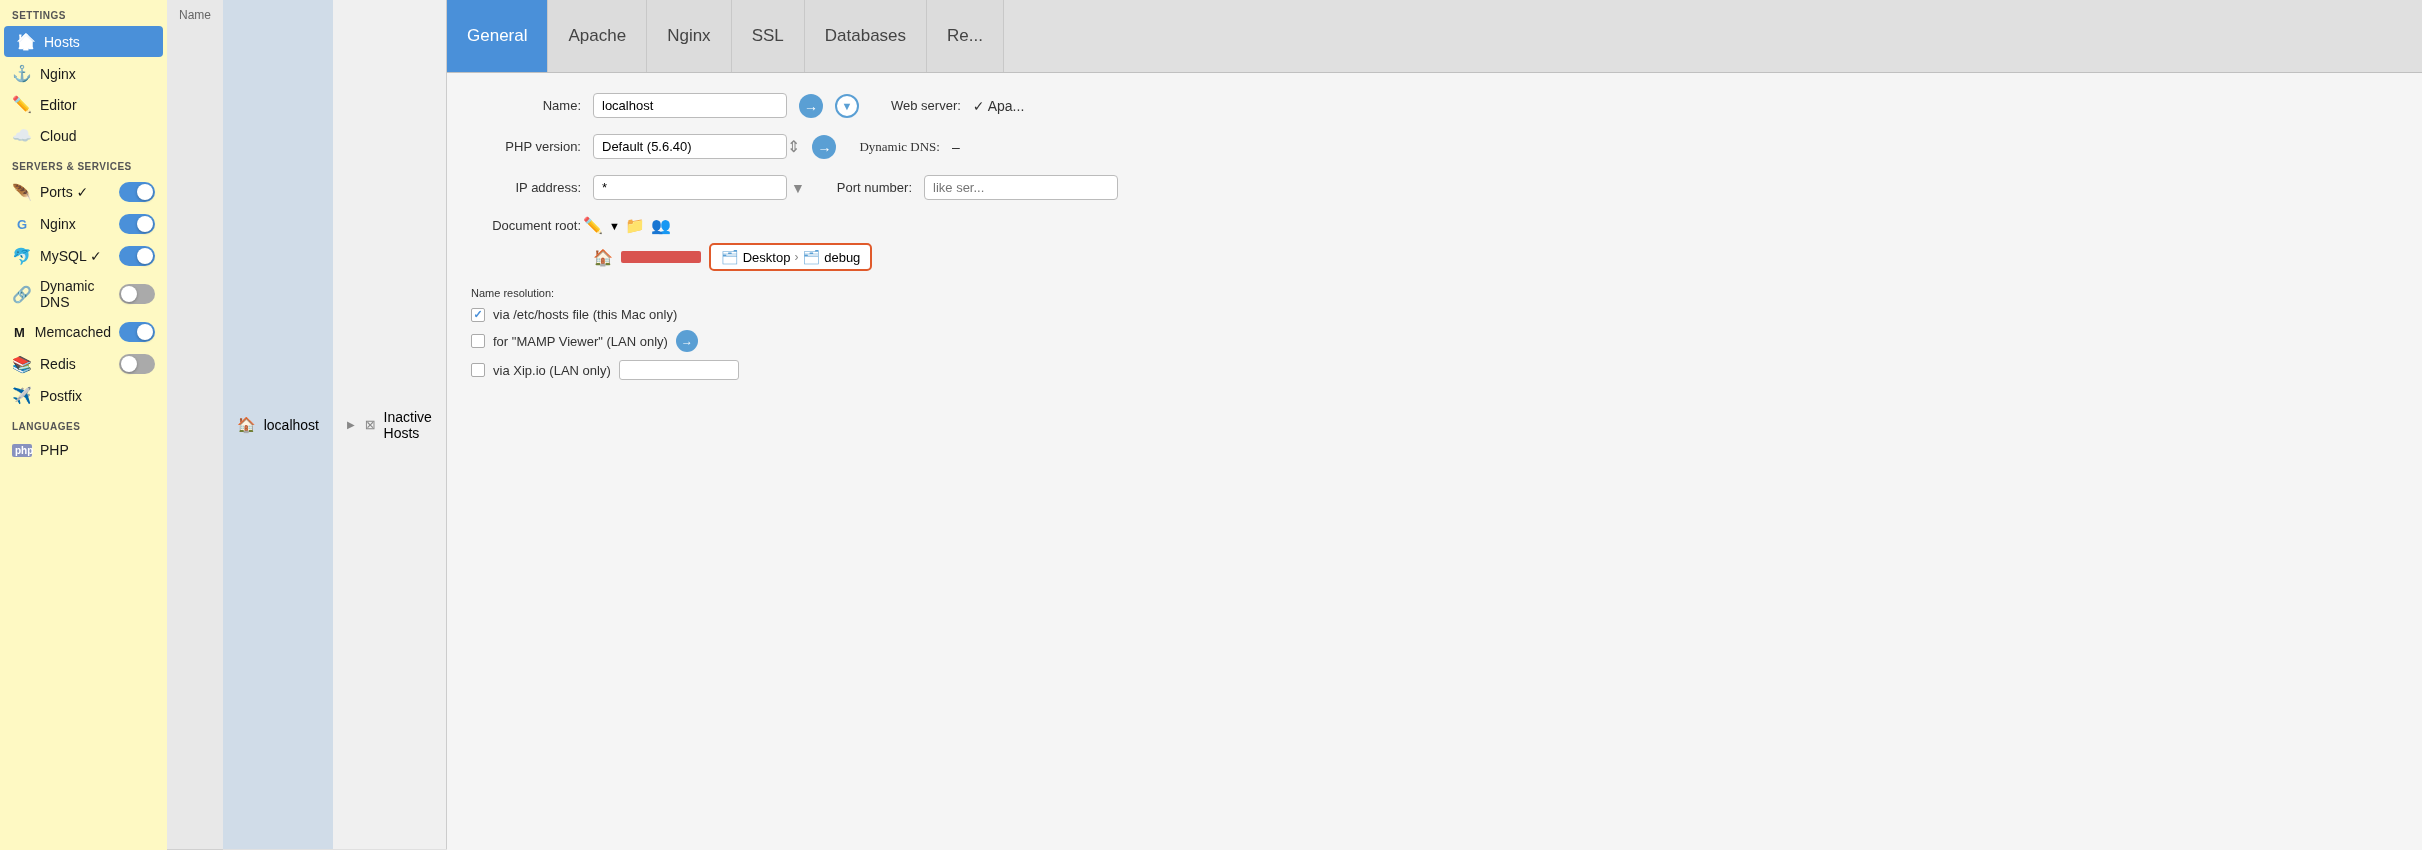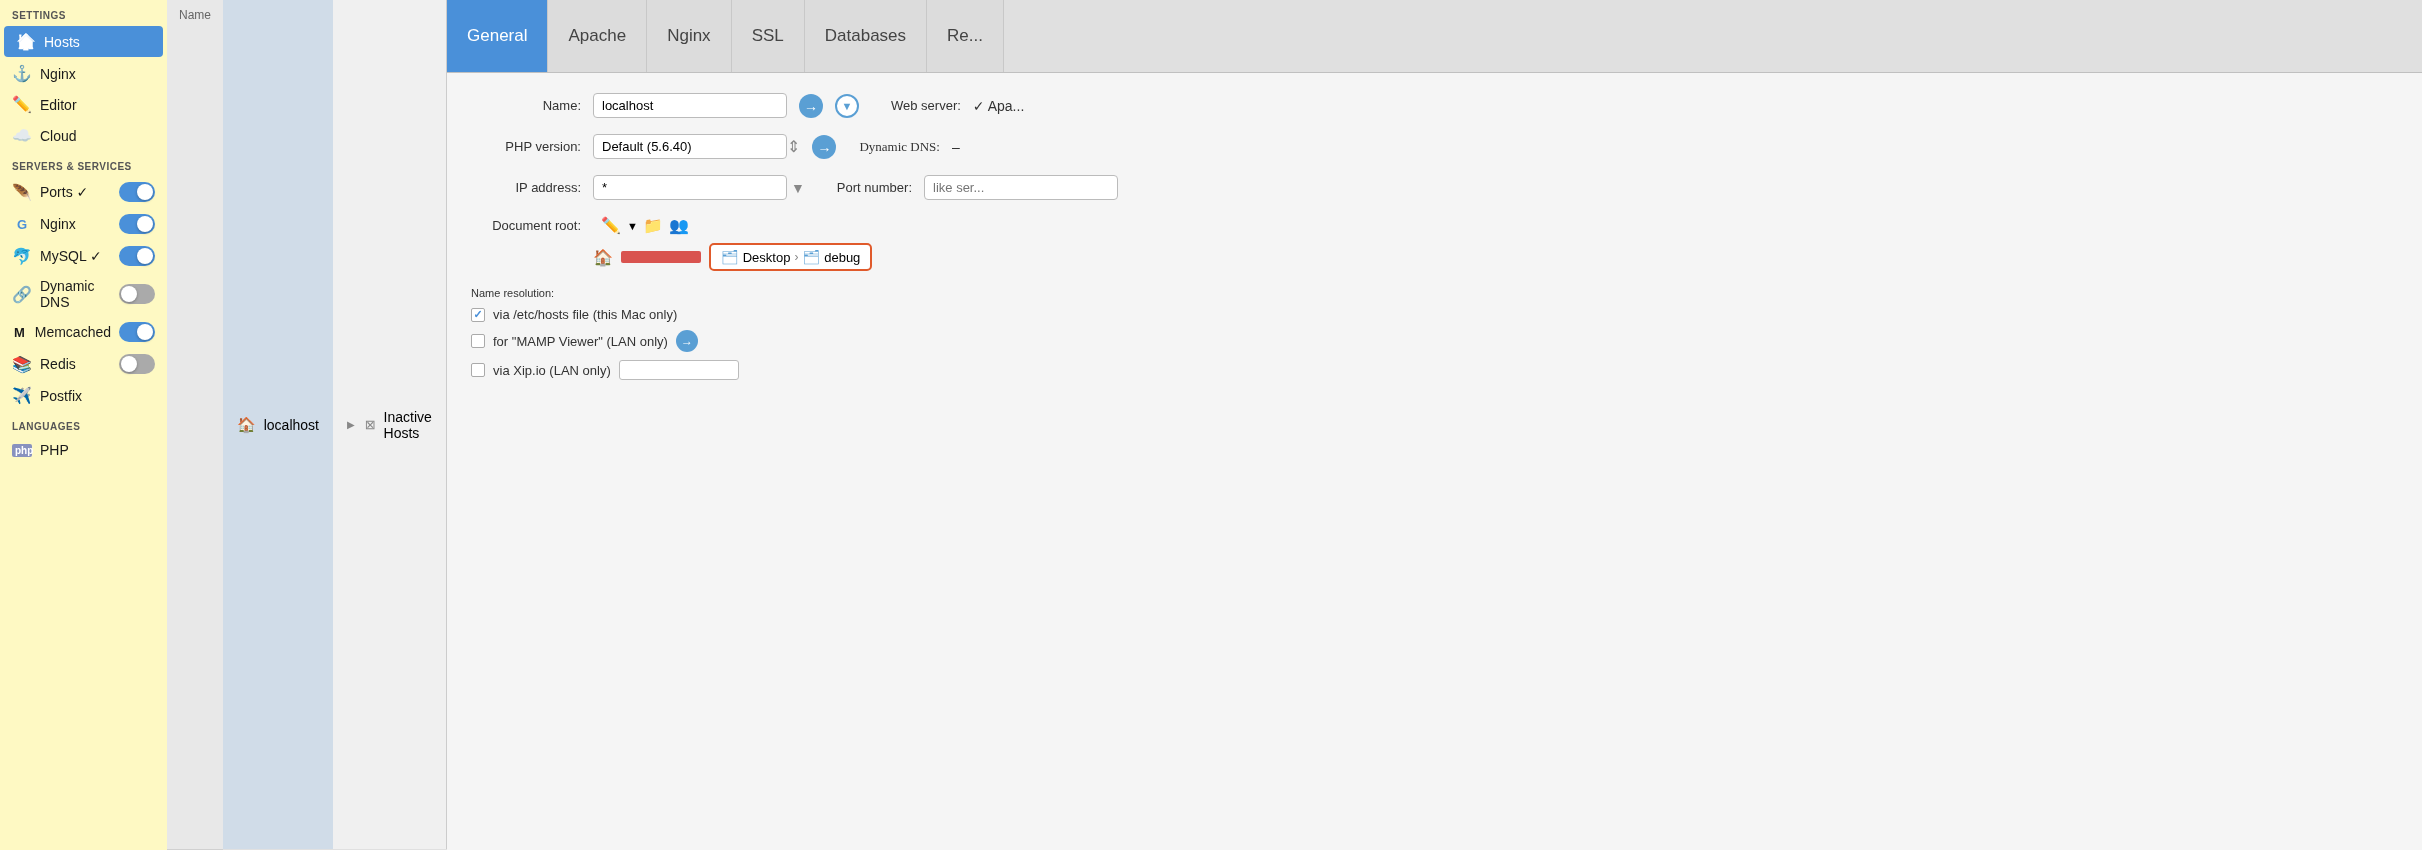--- a/index.html
+++ b/index.html
@@ -143,21 +143,21 @@
     }
     .arrow-btn-outline {
       width: 24px; height: 24px; border-radius: 50%; background: white; border: 2px solid #5a9fd4; color: #5a9fd4; display: flex; align-items: center; justify-content: center; font-size: 11px; cursor: pointer; flex-shrink: 0;
     }
     .webserver-value { font-size: 14px; color: #333; }
 
     .doc-root-section { margin-bottom: 16px; }
     .doc-root-row {
       display: flex;
       align-items: center;
-      gap: 20px;
+      gap: 2px;
       margin-bottom: 8px;
     }
     .doc-root-label {
       width: 110px;
       text-align: right;
       font-size: 13px;
       color: #333;
       flex-shrink: 0;
     }
     .doc-root-icons { display: flex; gap: 6px; align-items: center; }

